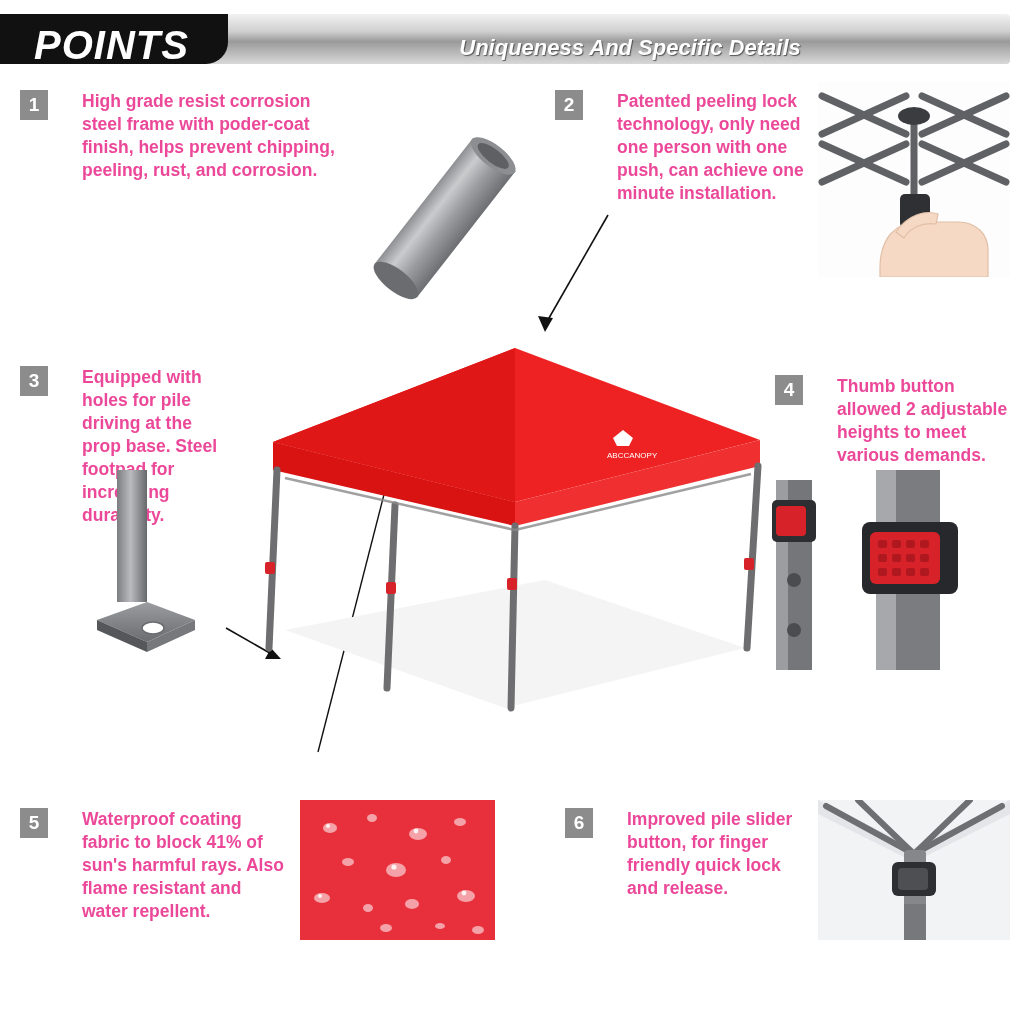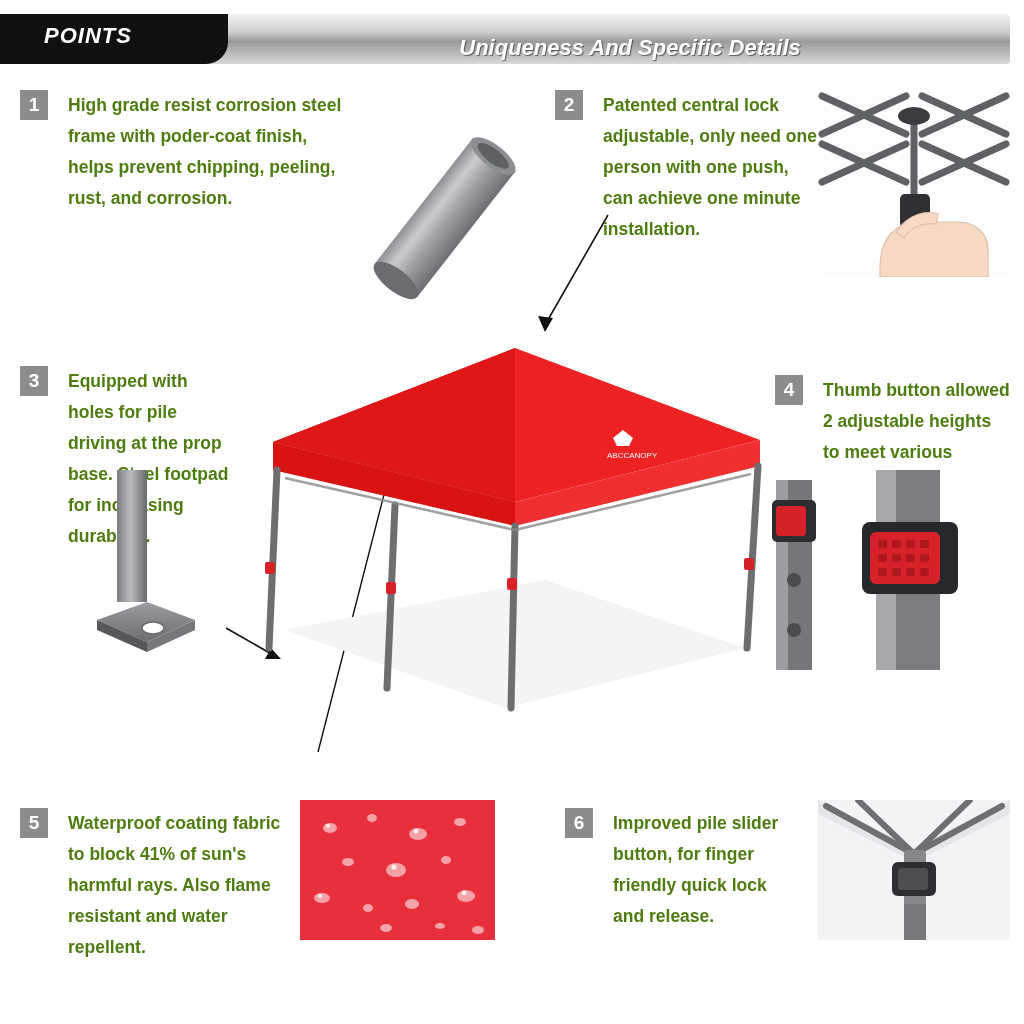--- a/index.html
+++ b/index.html
@@ -45,24 +45,24 @@
   .header-tag-inner {
     position: absolute;
     left: 0;
     top: 0;
     width: 228px;
     height: 50px;
     overflow: hidden;
   }
   .header-tag-title {
     position: absolute;
-    left: 44px;
+    left: 34px;
     top: 9px;
     color: #ffffff;
-    font-size: 22px;
+    font-size: 40px;
     font-weight: bold;
     font-style: italic;
     letter-spacing: 1px;
     font-family: "Liberation Sans", sans-serif;
   }
   .header-subtitle {
     position: absolute;
     left: 300px;
     top: 13px;
     width: 660px;
@@ -87,23 +87,23 @@
     font-size: 19px;
     font-weight: bold;
     display: flex;
     align-items: center;
     justify-content: center;
     float: left;
   }
   .ptext {
     font-size: 17.5px;
     font-weight: bold;
-    color: #4d7c0f;
-    line-height: 31px;
-    margin-left: 48px;
+    color: #ec4899;
+    line-height: 23px;
+    margin-left: 62px;
   }
 
   
   #point-1 { left: 20px; top: 90px; width: 330px; }
   #point-2 { left: 555px; top: 90px; width: 265px; }
   #point-3 { left: 20px; top: 366px; width: 215px; }
   #point-4 { left: 775px; top: 375px; width: 235px; }
   #point-5 { left: 20px; top: 808px; width: 265px; }
   #point-6 { left: 565px; top: 808px; width: 235px; }
 
@@ -178,21 +178,21 @@
       <rect x="52" y="8" width="54" height="160" fill="url(#tubeGrad)"></rect>
       <ellipse cx="79" cy="10" rx="27" ry="11" fill="#8c8e91"></ellipse>
       <ellipse cx="79" cy="10" rx="19" ry="7" fill="#5e6063"></ellipse>
       <ellipse cx="79" cy="168" rx="27" ry="11" fill="#6a6c6f"></ellipse>
     </g>
   </svg>
 </div>
 
 <div class="point" id="point-2">
   <div class="badge">2</div>
-  <div class="ptext">Patented central lock adjustable, only need one person with one push, can achieve one minute installation.</div>
+  <div class="ptext">Patented peeling lock technology, only need one person with one push, can achieve one minute installation.</div>
 </div>
 
 <div class="fig" id="fig-lock">
   <svg width="192" height="195" viewBox="0 0 192 195">
     <rect x="0" y="0" width="192" height="195" fill="#fdfdfd"></rect>
 
     <g stroke="#5f6165" stroke-width="7" fill="none" stroke-linecap="round">
       <line x1="4" y1="14" x2="88" y2="52"></line>
       <line x1="88" y1="14" x2="4" y2="52"></line>
       <line x1="104" y1="14" x2="188" y2="52"></line>

